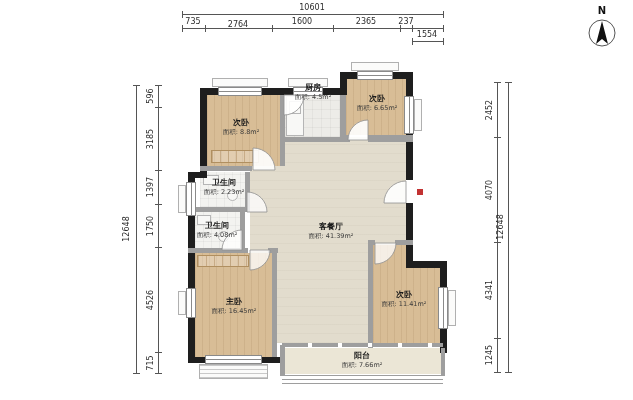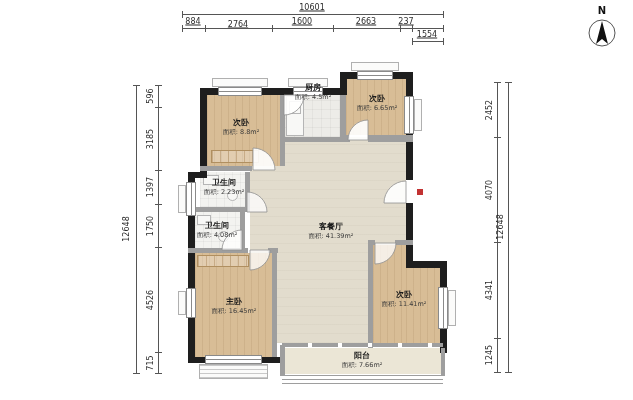--- a/index.html
+++ b/index.html
@@ -33,21 +33,21 @@
             background-image:repeating-linear-gradient(90deg,rgba(150,110,60,0.35) 0 1px,transparent 1px 8px);}
   
   .room-label{position:absolute;transform:translate(-50%,-50%);text-align:center;line-height:1.25;pointer-events:none;}
   .room-name{font-size:8px;font-weight:bold;color:#1a1a1a;display:block;white-space:nowrap;}
   .room-area{font-size:6.5px;color:#3a3a3a;display:block;white-space:nowrap;}
   
   .dline-h{position:absolute;height:1px;background:#555;}
   .dline-v{position:absolute;width:1px;background:#555;}
   .tick-v{position:absolute;width:1px;height:7px;background:#555;}
   .tick-h{position:absolute;height:1px;width:7px;background:#555;}
-  .hlabel{position:absolute;transform:translate(-50%,-50%);font-size:8px;color:#2c2c2c;white-space:nowrap;text-decoration:underline;}
+  .hlabel{position:absolute;transform:translate(-50%,-50%);font-size:8px;color:#2c2c2c;white-space:nowrap;}
   .vlabel{position:absolute;transform:translate(-50%,-50%) rotate(-90deg);font-size:8px;color:#2c2c2c;white-space:nowrap;}
   .entry-marker{position:absolute;background:#c23232;}
   .compass-n{position:absolute;transform:translate(-50%,-50%);font-size:10px;font-weight:bold;color:#111;}
   svg.overlay{position:absolute;left:0;top:0;pointer-events:none;}
 </style>
 </head>
 <body>
 
 <div class="stage">
 
@@ -177,24 +177,24 @@
   <div class="room-label" style="left:362px;top:360px;">
     <span class="room-name">阳台</span>
     <span class="room-area">面积: 7.66m²</span>
   </div>
 
   <div class="hlabel" style="left:312px;top:7px;">10601</div>
   <div class="dline-h" style="left:182px;top:14px;width:261px;"></div>
   <div class="tick-v" style="left:182px;top:11px;"></div>
   <div class="tick-v" style="left:443px;top:11px;"></div>
 
-  <div class="hlabel" style="left:193px;top:21px;">884</div>
+  <div class="hlabel" style="left:193px;top:21px;">735</div>
   <div class="hlabel" style="left:238px;top:24px;">2764</div>
   <div class="hlabel" style="left:302px;top:21px;">1600</div>
-  <div class="hlabel" style="left:366px;top:21px;">2663</div>
+  <div class="hlabel" style="left:366px;top:21px;">2365</div>
   <div class="hlabel" style="left:406px;top:21px;">237</div>
   <div class="dline-h" style="left:182px;top:28px;width:261px;"></div>
   <div class="tick-v" style="left:182px;top:25px;"></div>
   <div class="tick-v" style="left:205px;top:25px;"></div>
   <div class="tick-v" style="left:272px;top:25px;"></div>
   <div class="tick-v" style="left:333px;top:25px;"></div>
   <div class="tick-v" style="left:400px;top:25px;"></div>
   <div class="tick-v" style="left:412px;top:25px;"></div>
   <div class="tick-v" style="left:443px;top:25px;"></div>
 

